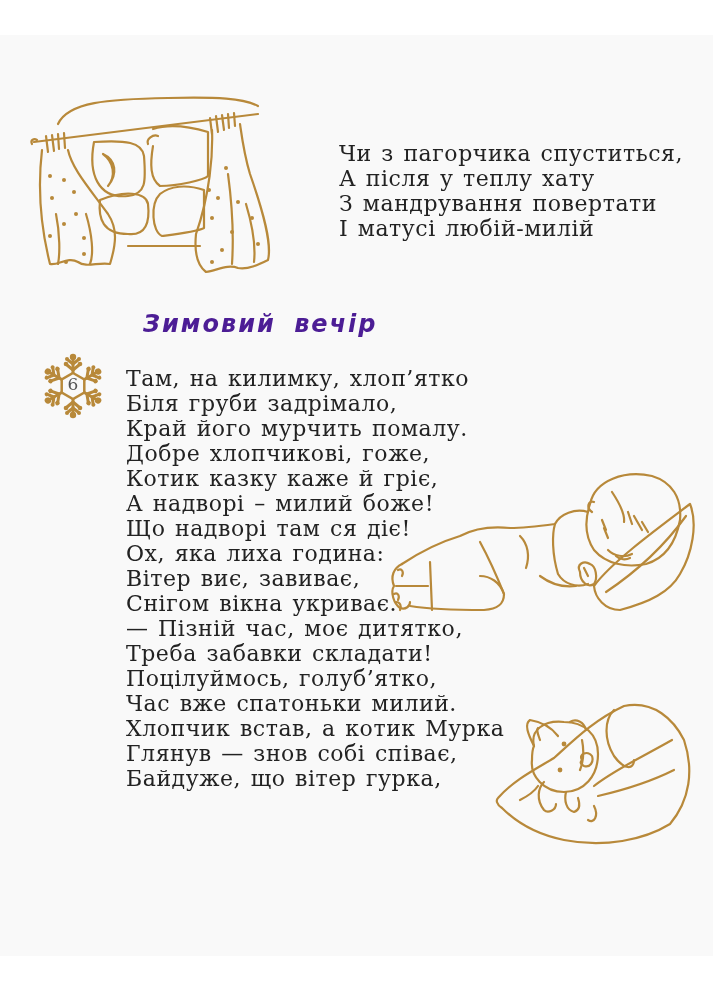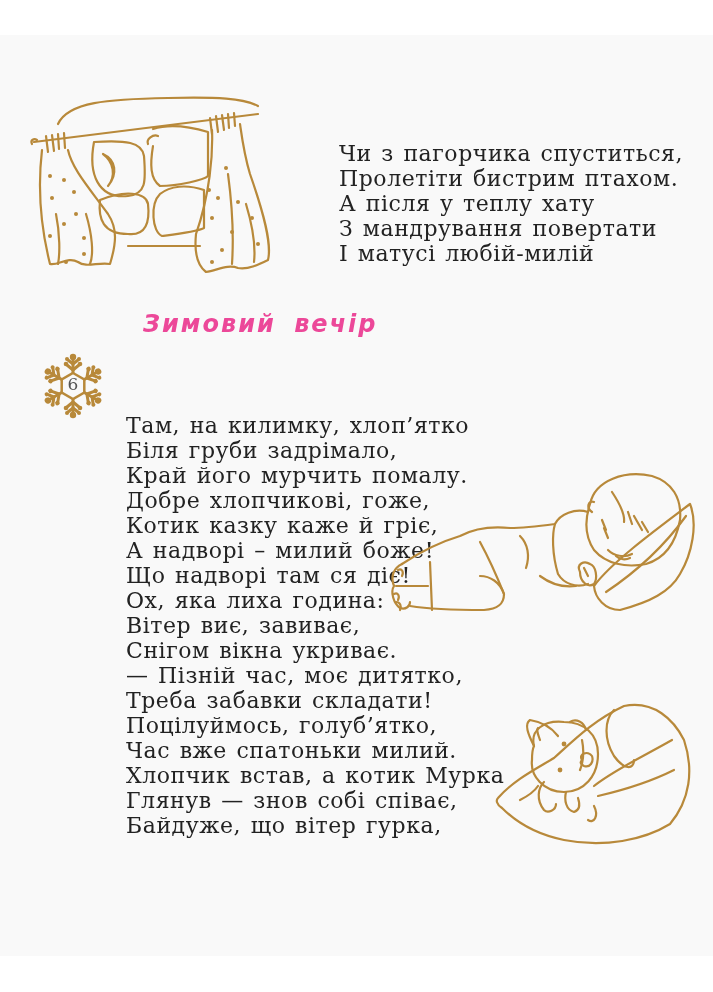--- a/index.html
+++ b/index.html
@@ -17,26 +17,26 @@
     .illus svg { display: block; overflow: visible; }
     .illus svg * { fill: none; stroke: #b8893a; stroke-width: 2.2; stroke-linecap: round; stroke-linejoin: round; }
     .illus svg .dot { fill: #b8893a; stroke: none; }
     .poem {
       position: absolute; margin: 0; padding: 0; list-style: none;
       font-size: 22px; line-height: 25px; letter-spacing: 0.55px; word-spacing: 2px;
       white-space: nowrap;
     }
     .poem li { margin: 0; padding: 0; }
     .poem1 { left: 339px; top: 141px; }
-    .poem2 { left: 126px; top: 366px; margin-top: 47px; }
+    .poem2 { left: 126px; top: 366px; }
     .title {
       position: absolute; left: 143px; top: 310px;
       font-family: "DejaVu Sans", sans-serif; font-weight: bold; font-style: italic;
       font-size: 24px; letter-spacing: 2px; word-spacing: 8px;
-      color: #ec4899; white-space: nowrap;
+      color: #4c1d95; white-space: nowrap;
     }
     .badge {
       position: absolute; left: 38px; top: 352px; width: 70px; height: 68px;
     }
     .badge svg { display: block; }
     .badge svg .arm { stroke: #b8893a; stroke-width: 3; fill: none; stroke-linecap: round; }
     .badge svg .ball { fill: #b8893a; }
     .badge svg .hex { fill: #f9f9f9; stroke: #b8893a; stroke-width: 2.5; }
     .badge-num {
       position: absolute; left: 0; top: 22px; width: 70px; text-align: center;
@@ -93,21 +93,20 @@
     <circle class="dot" cx="224" cy="124" r="2"></circle>
     <circle class="dot" cx="204" cy="138" r="2"></circle>
     <circle class="dot" cx="230" cy="150" r="2"></circle>
     <circle class="dot" cx="194" cy="156" r="2"></circle>
     <circle class="dot" cx="184" cy="168" r="2"></circle>
   </svg>
 </div>
 
 <ul class="poem poem1">
   <li>Чи з пагорчика спуститься,</li>
-  <li>Пролетіти бистрим птахом.</li>
   <li>А після у теплу хату</li>
   <li>З мандрування повертати</li>
   <li>І матусі любій-милій</li>
 </ul>
 
 <div class="title">Зимовий вечір</div>
 
 <div class="badge">
   <svg width="70" height="68" viewBox="-35 -34 70 68">
     <g id="arm">

